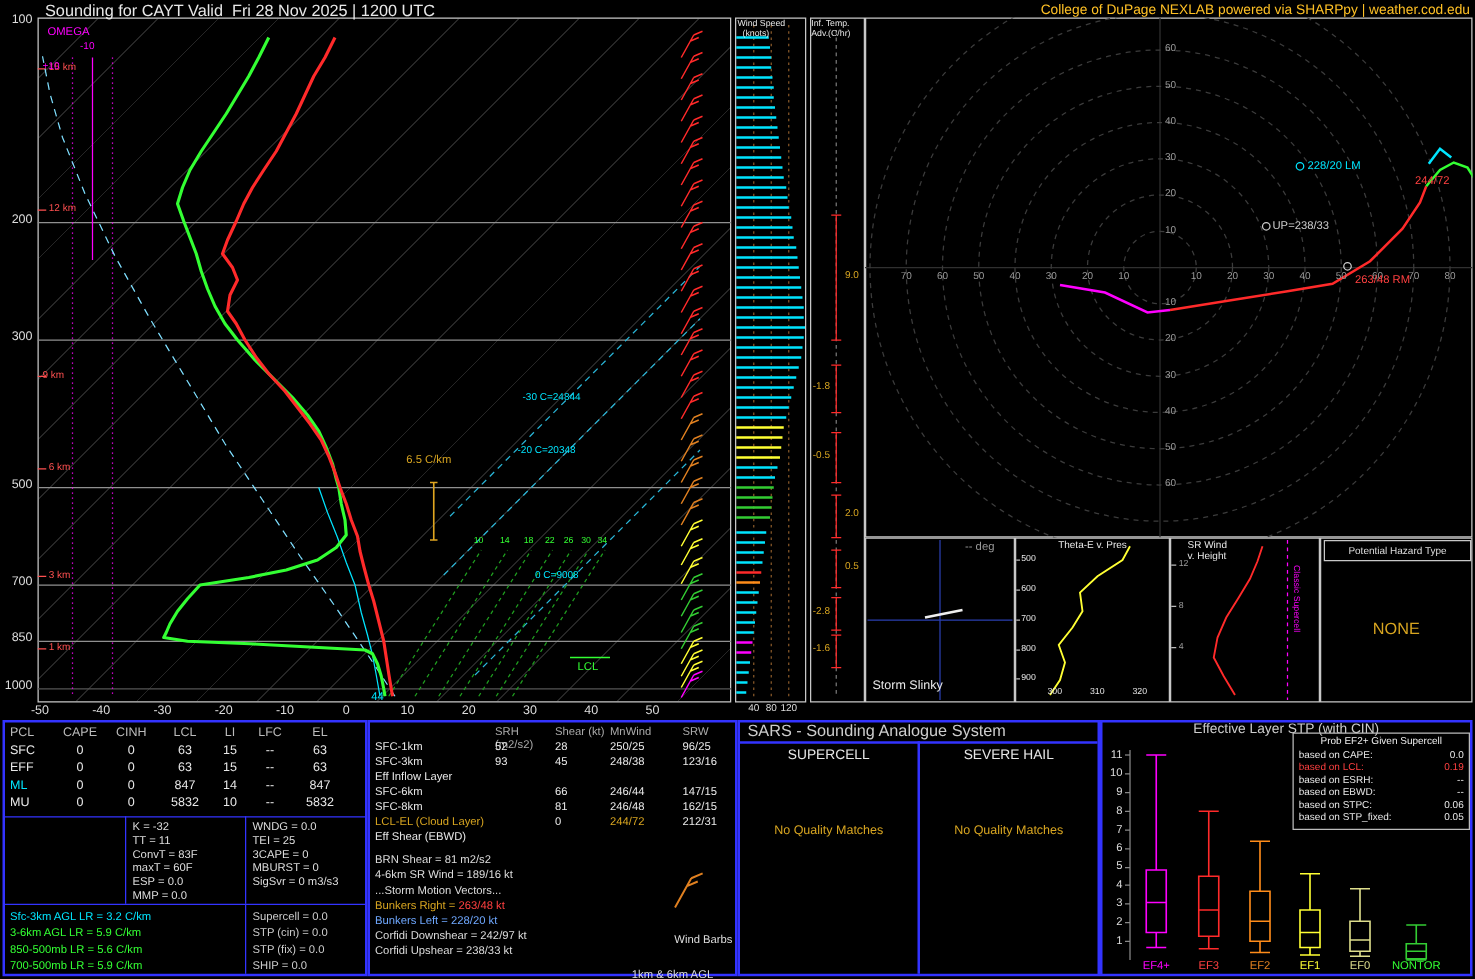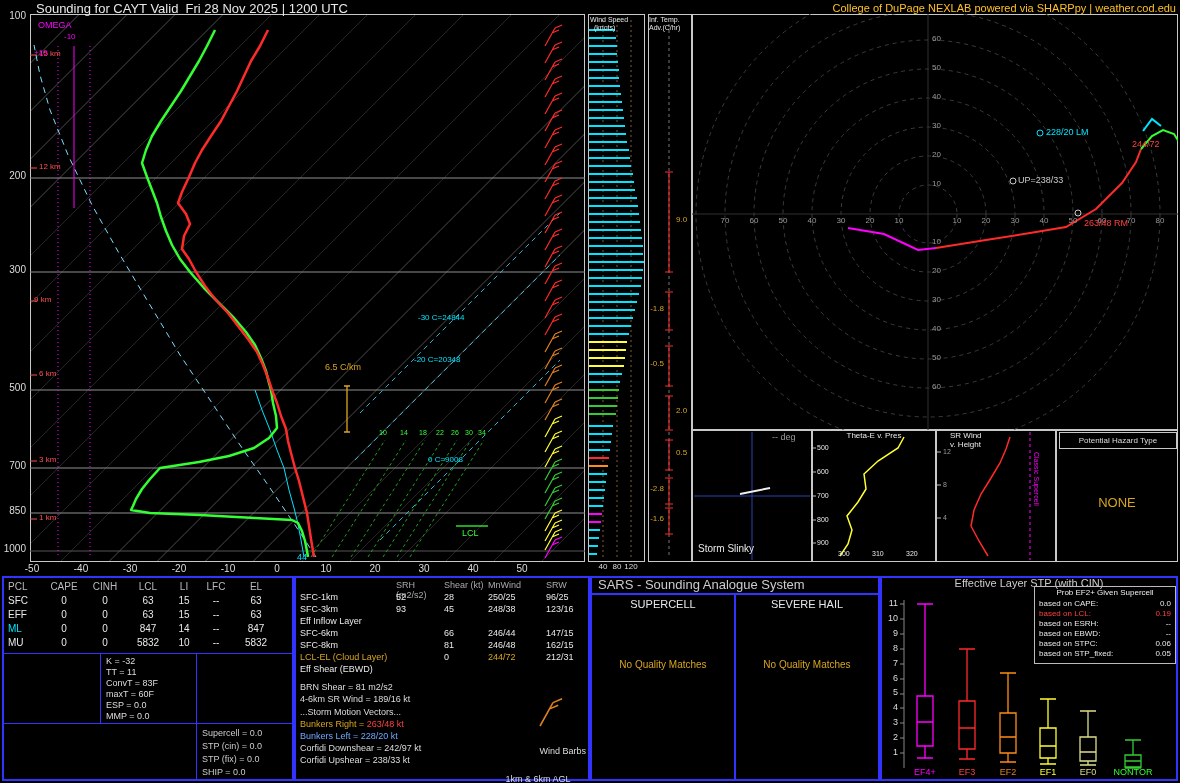--- a/index.html
+++ b/index.html
@@ -407,20 +407,34 @@
     <span>5832</span>
   </div>
 
   <div class="col6" style="left:106px;top:656px;">
     <div>K = -32</div>
     <div>TT = 11</div>
     <div>ConvT = 83F</div>
     <div>maxT = 60F</div>
     <div>ESP = 0.0</div>
     <div>MMP = 0.0</div>
+  </div>
+  <div class="col6" style="left:202px;top:656px;">
+    <div>WNDG = 0.0</div>
+    <div>TEI = 25</div>
+    <div>3CAPE = 0</div>
+    <div>MBURST = 0</div>
+    <div></div>
+    <div>SigSvr = 0 m3/s3</div>
+  </div>
+  <div class="col4" style="left:8px;top:727px;">
+    <div class="cyn">Sfc-3km AGL LR = 3.2 C/km</div>
+    <div class="grn">3-6km AGL LR = 5.9 C/km</div>
+    <div class="grn">850-500mb LR = 5.6 C/km</div>
+    <div class="grn">700-500mb LR = 5.9 C/km</div>
   </div>
   <div class="col4" style="left:202px;top:727px;color:#ccc;">
     <div>Supercell = 0.0</div>
     <div>STP (cin) = 0.0</div>
     <div>STP (fix) = 0.0</div>
     <div>SHIP = 0.0</div>
   </div>
 
   <div class="kin">
     <span class="nm"></span>

